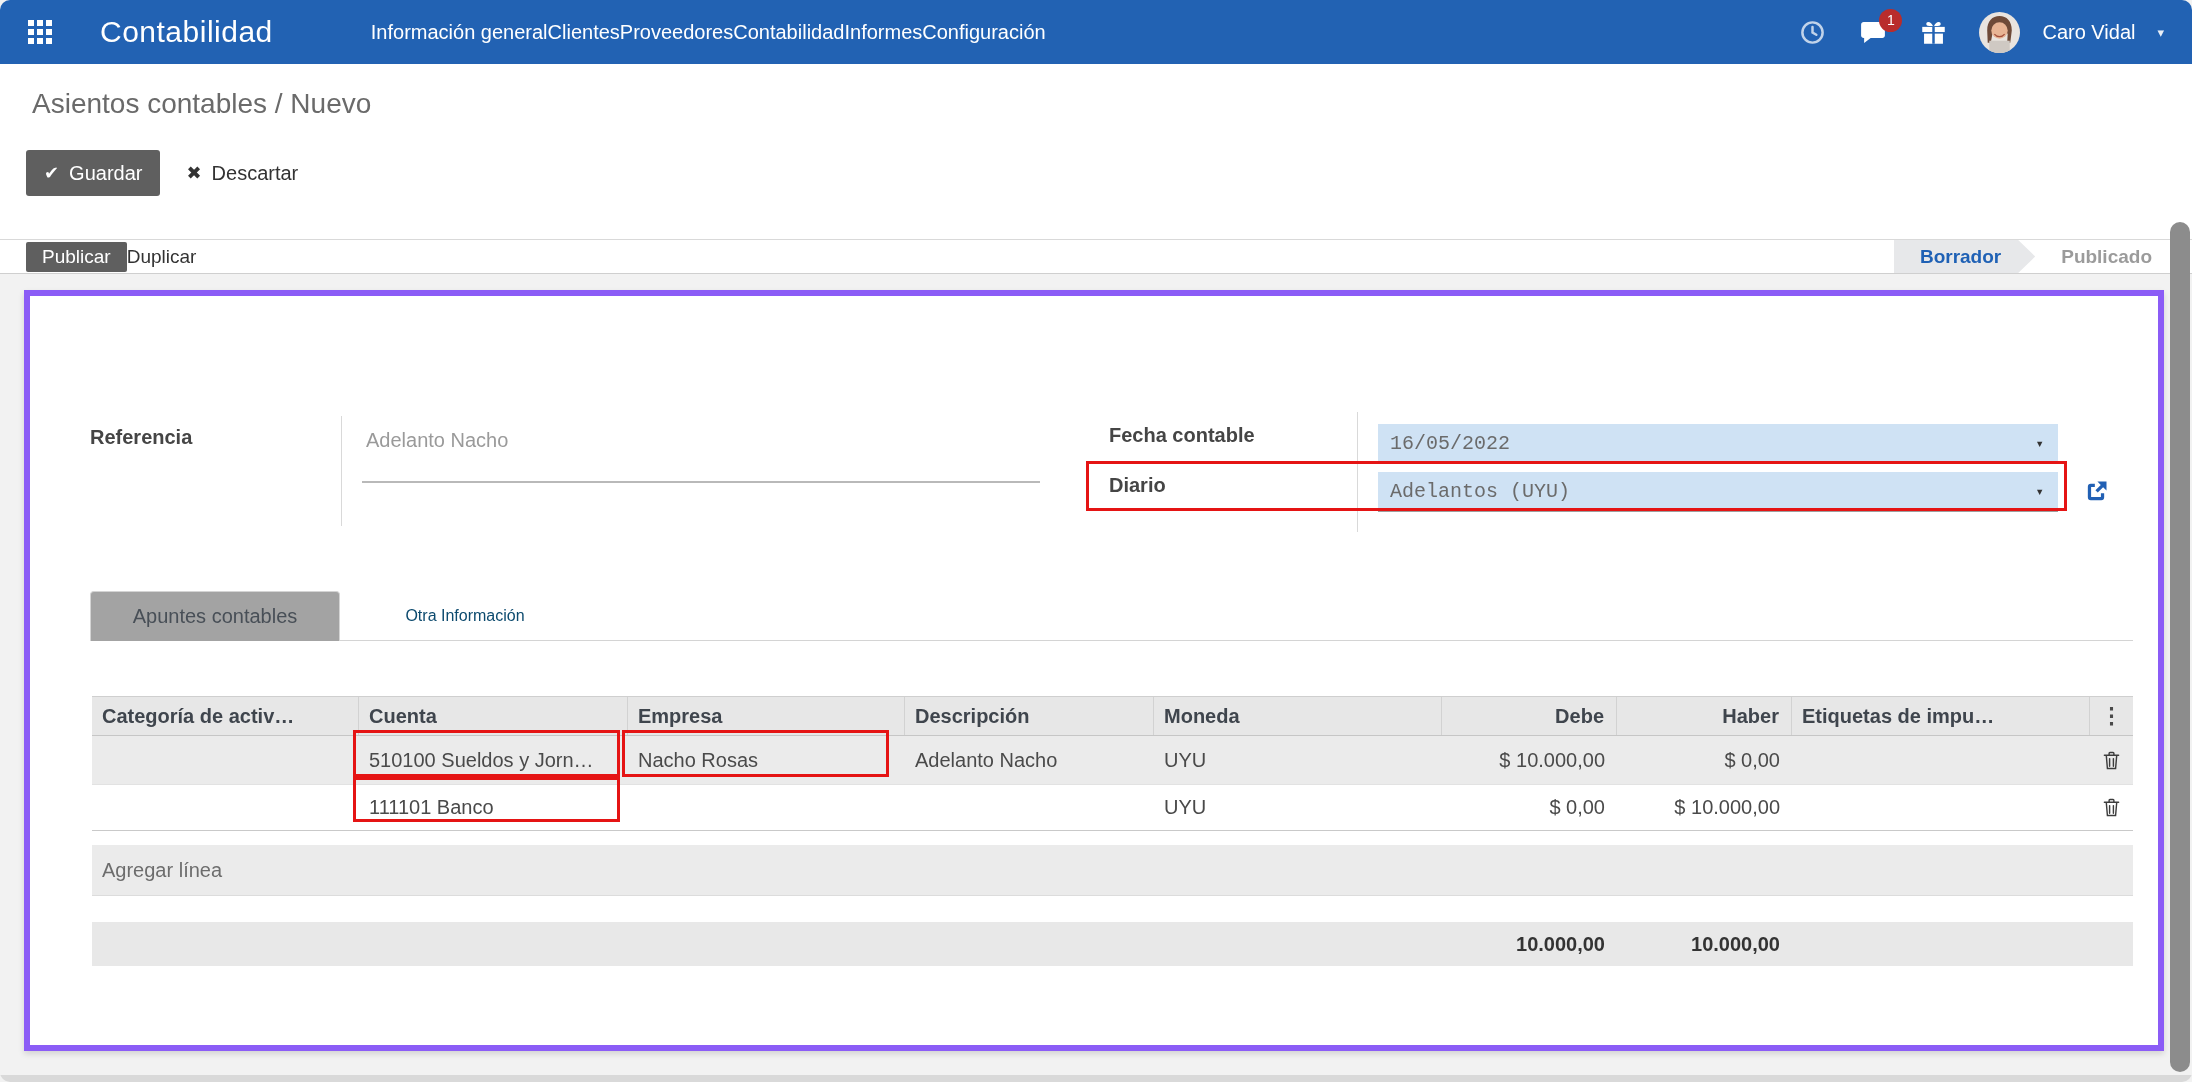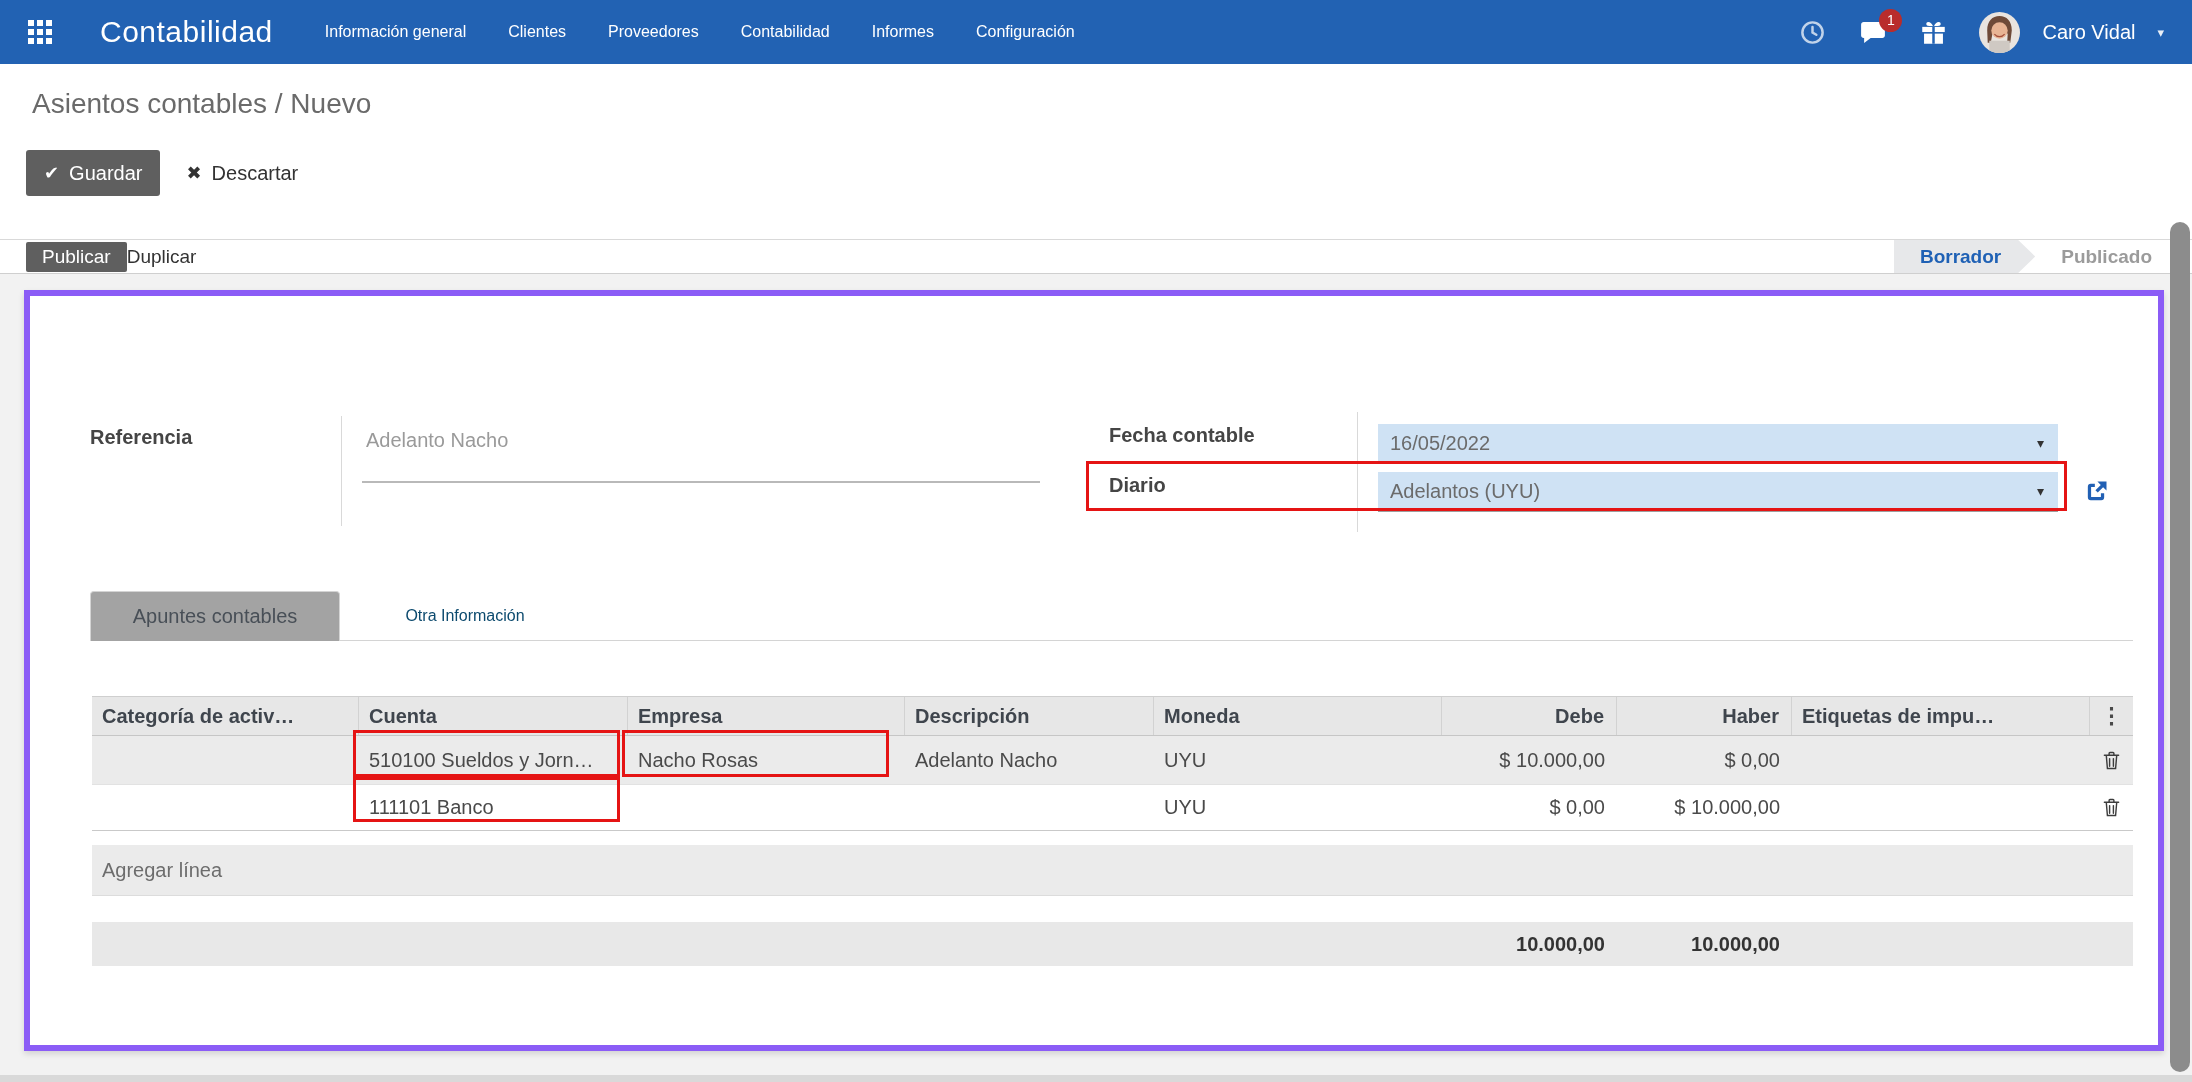--- a/index.html
+++ b/index.html
@@ -1,26 +1,26 @@
 <!DOCTYPE html>
 <html><head>
 <meta charset="utf-8">
 <style>
   * { box-sizing: border-box; margin: 0; padding: 0; }
   html,body { background:#f2f2f2; }
   #screen {
     position: relative; width: 2192px; height: 1082px; overflow: hidden;
-    background:#f2f2f2; font-family:"Liberation Sans", sans-serif; color:#4a4a4a;
+    background:#f2f2f2; font-family:"Liberation Sans", sans-serif; color:#4a4a4a;border-radius:10px;
   }
   
   .nav { position:absolute; left:0; top:0; width:2192px; height:64px; background:#2262b3;
          display:flex; align-items:center; color:#fff; z-index:10; }
   .apps-icon { margin-left:26px; display:flex; cursor:pointer; }
   .brand { font-size:30px; margin-left:46px; font-weight:400; letter-spacing:.5px; cursor:pointer; }
-  .menu { display:flex; margin-left:52px; gap:42px; font-size:16px; }
+  .menu { display:flex; margin-left:98px; font-size:20px; }
   .menu .mi { cursor:pointer; white-space:nowrap; }
   .nav-right { margin-left:auto; margin-right:28px; display:flex; align-items:center; gap:32px; }
   .nav-ico { position:relative; display:flex; align-items:center; cursor:pointer; }
   .badge { position:absolute; top:-9px; right:-14px; width:23px; height:23px; border-radius:50%;
            background:#b92c2c; color:#fff; font-size:14px; line-height:23px; text-align:center; }
   .user { display:flex; align-items:center; gap:22px; cursor:pointer; }
   .user-name { font-size:20px; }
   .user-caret { font-size:13px; opacity:.9; }
   
   .topzone { position:absolute; left:0; top:64px; width:2192px; height:175px; background:#fff; }
@@ -46,21 +46,21 @@
                     padding:0 6px 0 26px; cursor:pointer; }
   
   .sheet { position:absolute; left:24px; top:290px; width:2140px; height:761px; background:#fff;
            border:6px solid #8b5cf6; box-shadow:0 3px 6px rgba(0,0,0,.13); }
   .fld-label { position:absolute; font-size:20px; font-weight:600; color:#454545; }
   .vline { position:absolute; width:1px; background:#d9d9d9; }
   .ref-value { position:absolute; left:336px; top:133px; font-size:20px; color:#9a9a9a; cursor:text; }
   .ref-underline { position:absolute; left:332px; top:185px; width:678px; height:2px; background:#b9b9b9; }
   .sel { position:absolute; left:1348px; width:680px; height:40px; background:#cfe2f4;
          border-bottom:2px solid #9e9e9e; font-size:20px; color:#6b6b6b;
-         display:flex; align-items:center; padding-left:12px; cursor:pointer; }
+         display:flex; align-items:center; padding-left:12px; cursor:pointer;font-family:Liberation Mono, monospace; }
   .sel .caret { position:absolute; right:14px; color:#333; font-size:14px; }
   .extlink { position:absolute; left:2052px; top:182px; cursor:pointer; }
   
   .tabbar-line { position:absolute; left:60px; top:344px; width:2043px; height:1px; background:#d4d4d4; }
   .tab-active { position:absolute; left:60px; top:295px; width:250px; height:50px; background:#a3a3a3;
                 border:1px solid #d4d4d4; border-bottom:none; border-radius:4px 4px 0 0;
                 display:flex; align-items:center; justify-content:center;
                 font-size:20px; color:#484f57; z-index:2; cursor:pointer; }
   .tab-inactive { position:absolute; left:310px; top:295px; width:250px; height:50px;
                   display:flex; align-items:center; justify-content:center;

